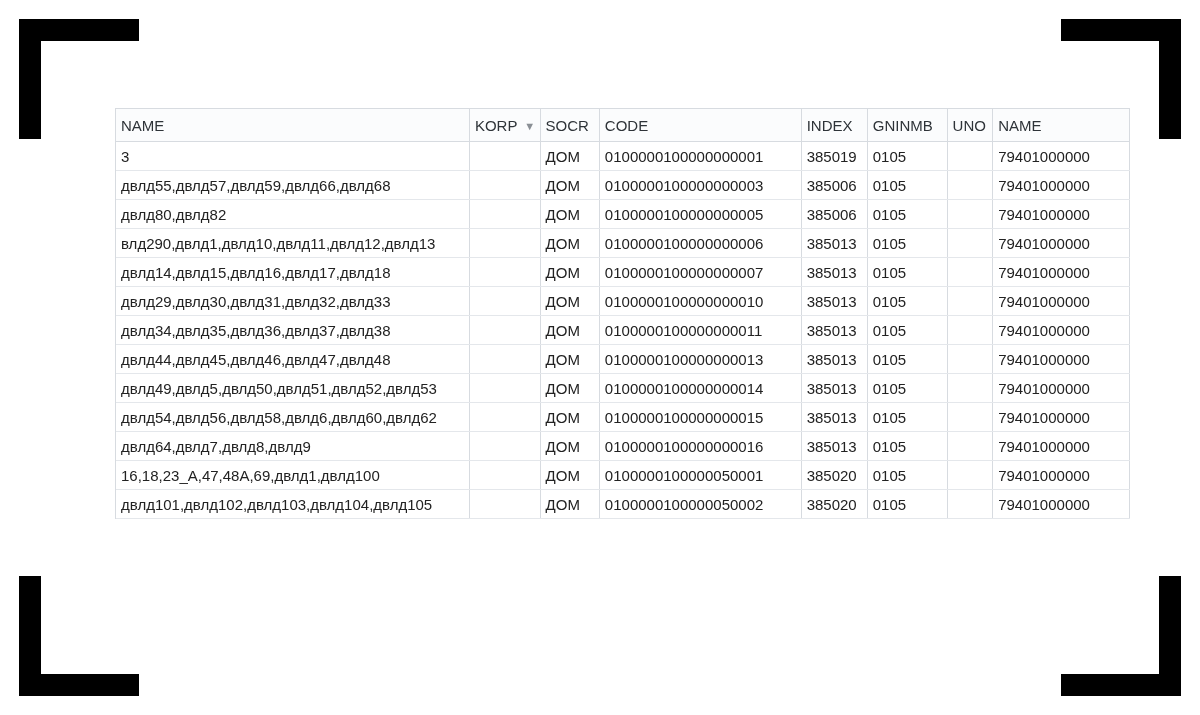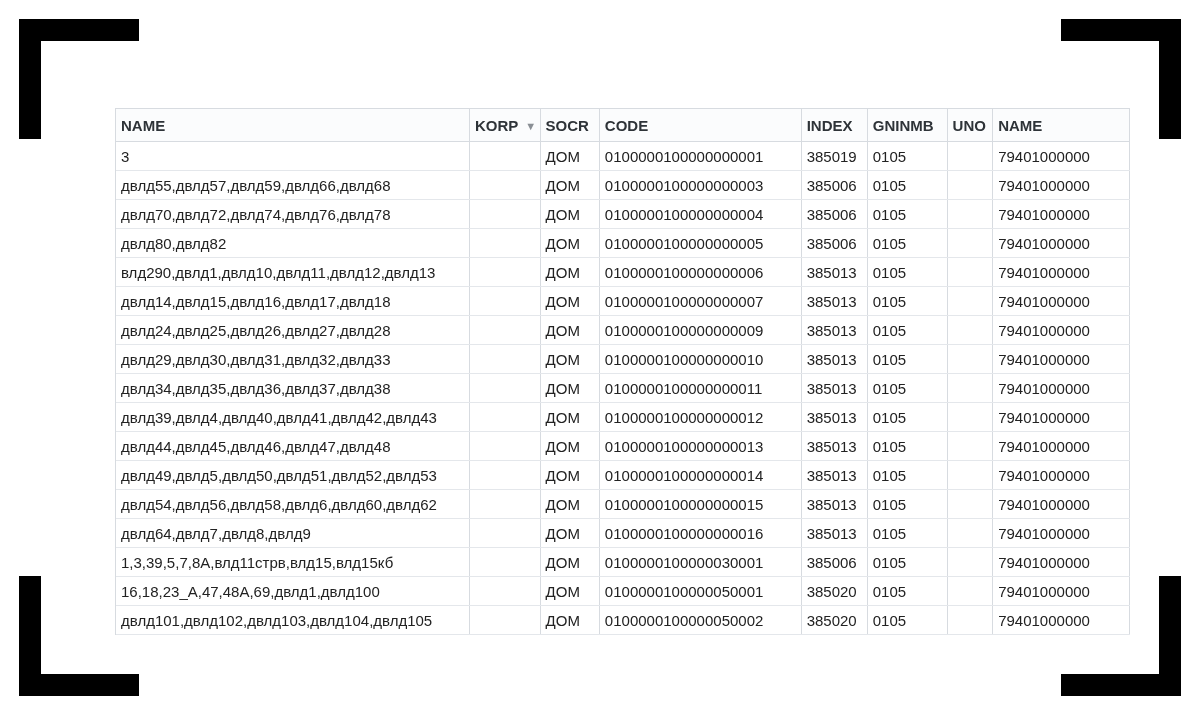--- a/index.html
+++ b/index.html
@@ -52,21 +52,21 @@
     border-right: 1px solid #d7dbe0;
     border-bottom: 1px solid #e4e7eb;
     padding: 3px 6px 3px 5px;
     vertical-align: middle;
     white-space: nowrap;
     overflow: hidden;
   }
   table.grid th {
     background: #fbfcfd;
     text-align: left;
-    font-weight: 700;
+    font-weight: 400;
     color: #2e3338;
     height: 26px;
     border-bottom: 1px solid #d7dbe0;
   }
   table.grid td {
     height: 22px;
     color: #222;
   }
   col.c-name   { width: 310px; }
   col.c-korp   { width: 62px; }
@@ -157,30 +157,20 @@
             <td>двлд55,двлд57,двлд59,двлд66,двлд68</td>
             <td></td>
             <td>ДОМ</td>
             <td>0100000100000000003</td>
             <td>385006</td>
             <td>0105</td>
             <td></td>
             <td>79401000000</td>
           </tr>
           <tr>
-            <td>двлд70,двлд72,двлд74,двлд76,двлд78</td>
-            <td></td>
-            <td>ДОМ</td>
-            <td>0100000100000000004</td>
-            <td>385006</td>
-            <td>0105</td>
-            <td></td>
-            <td>79401000000</td>
-          </tr>
-          <tr>
             <td>двлд80,двлд82</td>
             <td></td>
             <td>ДОМ</td>
             <td>0100000100000000005</td>
             <td>385006</td>
             <td>0105</td>
             <td></td>
             <td>79401000000</td>
           </tr>
           <tr>
@@ -197,60 +187,40 @@
             <td>двлд14,двлд15,двлд16,двлд17,двлд18</td>
             <td></td>
             <td>ДОМ</td>
             <td>0100000100000000007</td>
             <td>385013</td>
             <td>0105</td>
             <td></td>
             <td>79401000000</td>
           </tr>
           <tr>
-            <td>двлд24,двлд25,двлд26,двлд27,двлд28</td>
-            <td></td>
-            <td>ДОМ</td>
-            <td>0100000100000000009</td>
-            <td>385013</td>
-            <td>0105</td>
-            <td></td>
-            <td>79401000000</td>
-          </tr>
-          <tr>
             <td>двлд29,двлд30,двлд31,двлд32,двлд33</td>
             <td></td>
             <td>ДОМ</td>
             <td>0100000100000000010</td>
             <td>385013</td>
             <td>0105</td>
             <td></td>
             <td>79401000000</td>
           </tr>
           <tr>
             <td>двлд34,двлд35,двлд36,двлд37,двлд38</td>
             <td></td>
             <td>ДОМ</td>
             <td>0100000100000000011</td>
             <td>385013</td>
             <td>0105</td>
             <td></td>
             <td>79401000000</td>
           </tr>
           <tr>
-            <td>двлд39,двлд4,двлд40,двлд41,двлд42,двлд43</td>
-            <td></td>
-            <td>ДОМ</td>
-            <td>0100000100000000012</td>
-            <td>385013</td>
-            <td>0105</td>
-            <td></td>
-            <td>79401000000</td>
-          </tr>
-          <tr>
             <td>двлд44,двлд45,двлд46,двлд47,двлд48</td>
             <td></td>
             <td>ДОМ</td>
             <td>0100000100000000013</td>
             <td>385013</td>
             <td>0105</td>
             <td></td>
             <td>79401000000</td>
           </tr>
           <tr>
@@ -272,30 +242,20 @@
             <td>0105</td>
             <td></td>
             <td>79401000000</td>
           </tr>
           <tr>
             <td>двлд64,двлд7,двлд8,двлд9</td>
             <td></td>
             <td>ДОМ</td>
             <td>0100000100000000016</td>
             <td>385013</td>
-            <td>0105</td>
-            <td></td>
-            <td>79401000000</td>
-          </tr>
-          <tr>
-            <td>1,3,39,5,7,8А,влд11стрв,влд15,влд15кб</td>
-            <td></td>
-            <td>ДОМ</td>
-            <td>0100000100000030001</td>
-            <td>385006</td>
             <td>0105</td>
             <td></td>
             <td>79401000000</td>
           </tr>
           <tr>
             <td>16,18,23_А,47,48А,69,двлд1,двлд100</td>
             <td></td>
             <td>ДОМ</td>
             <td>0100000100000050001</td>
             <td>385020</td>

